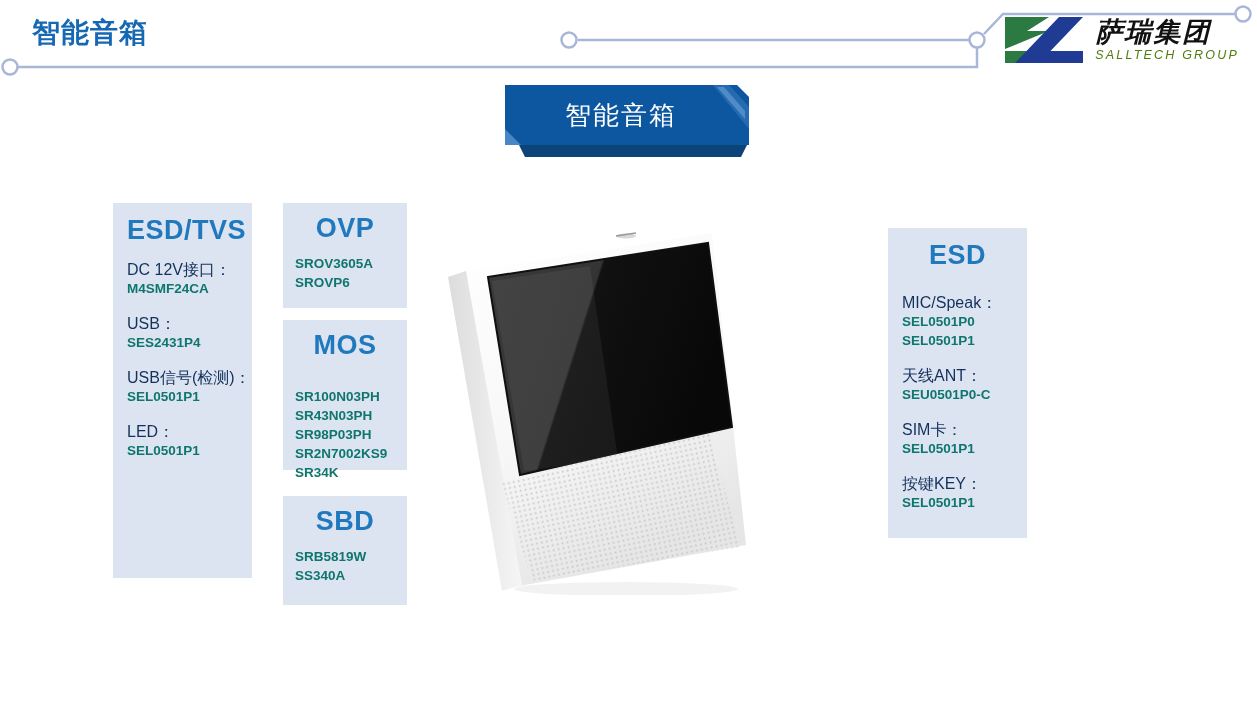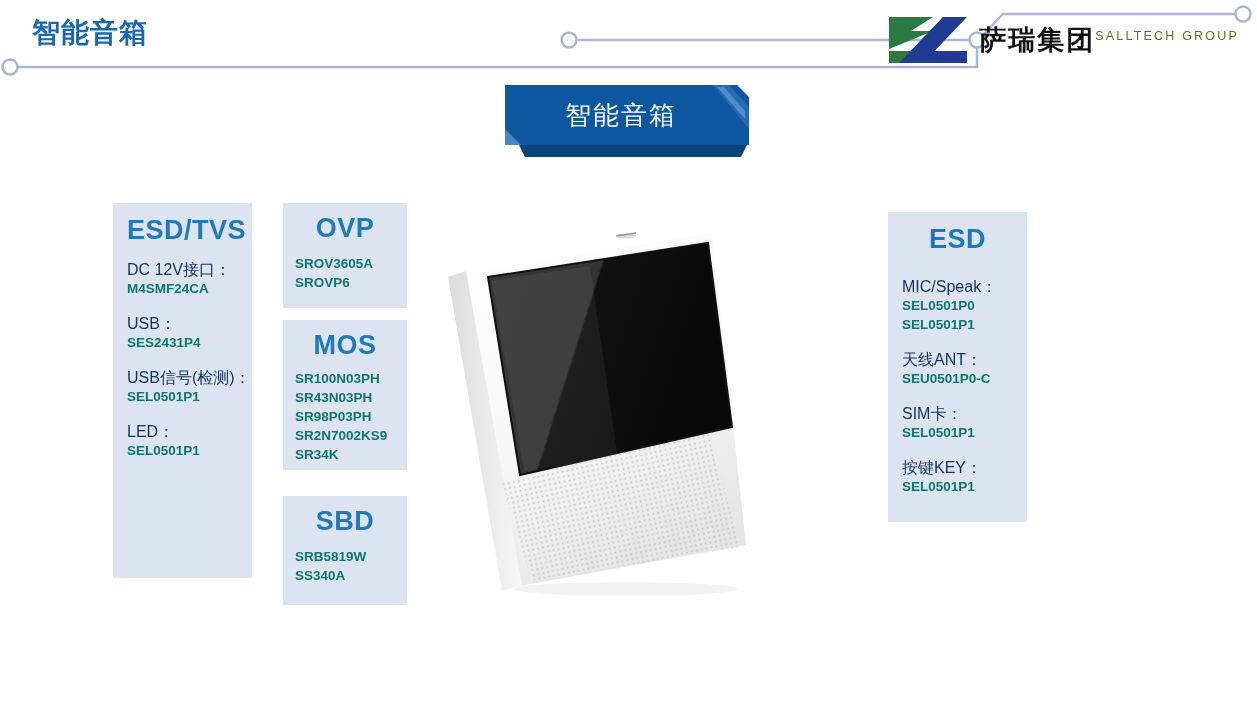--- a/index.html
+++ b/index.html
@@ -49,22 +49,24 @@
     right: 18px;
     top: 14px;
     height: 52px;
     display: flex;
     align-items: center;
     gap: 10px;
   }
   #logo-mark { display: block; }
   #logo-text-block {
     display: flex;
+    flex-direction: column;
     justify-content: center;
     line-height: 1;
+    font-style: italic;
   }
   #logo-cn {
     font-size: 27px;
     font-weight: bold;
     color: #111111;
     letter-spacing: 2px;
     font-family: "Liberation Serif", "DejaVu Serif", serif;
   }
   #logo-en {
     font-size: 12.5px;
@@ -128,24 +130,24 @@
     font-weight: bold;
     line-height: 19px;
     white-space: nowrap;
   }
 
   #panel-esdtvs { left: 113px; top: 203px; width: 139px; height: 375px; padding: 12px 14px 0 14px; }
   #panel-esdtvs .panel-title { margin-bottom: 14px; }
   #panel-ovp    { left: 283px; top: 203px; width: 124px; height: 105px; padding: 10px 12px 0 12px; }
   #panel-ovp .panel-title { margin-bottom: 10px; }
   #panel-mos    { left: 283px; top: 320px; width: 124px; height: 150px; padding: 10px 12px 0 12px; }
-  #panel-mos .panel-title { margin-bottom: 8px; }
+  #panel-mos .panel-title { margin-bottom: 26px; }
   #panel-sbd    { left: 283px; top: 496px; width: 124px; height: 109px; padding: 10px 12px 0 12px; }
   #panel-sbd .panel-title { margin-bottom: 10px; }
-  #panel-esd    { left: 888px; top: 212px; width: 139px; height: 310px; padding: 12px 14px 0 14px; }
+  #panel-esd    { left: 888px; top: 228px; width: 139px; height: 310px; padding: 12px 14px 0 14px; }
   #panel-esd .panel-title { margin-bottom: 22px; }
 
   
   #product {
     position: absolute;
     left: 440px;
     top: 215px;
     width: 350px;
     height: 380px;
   }

